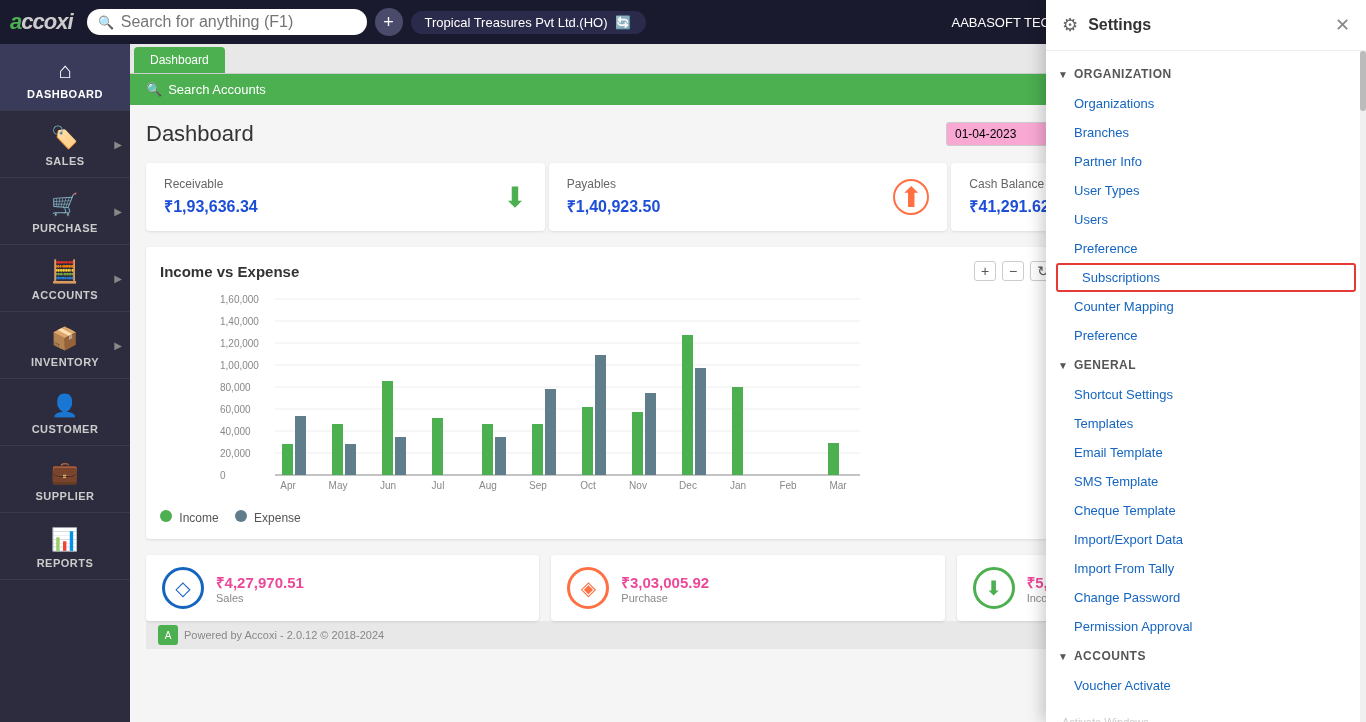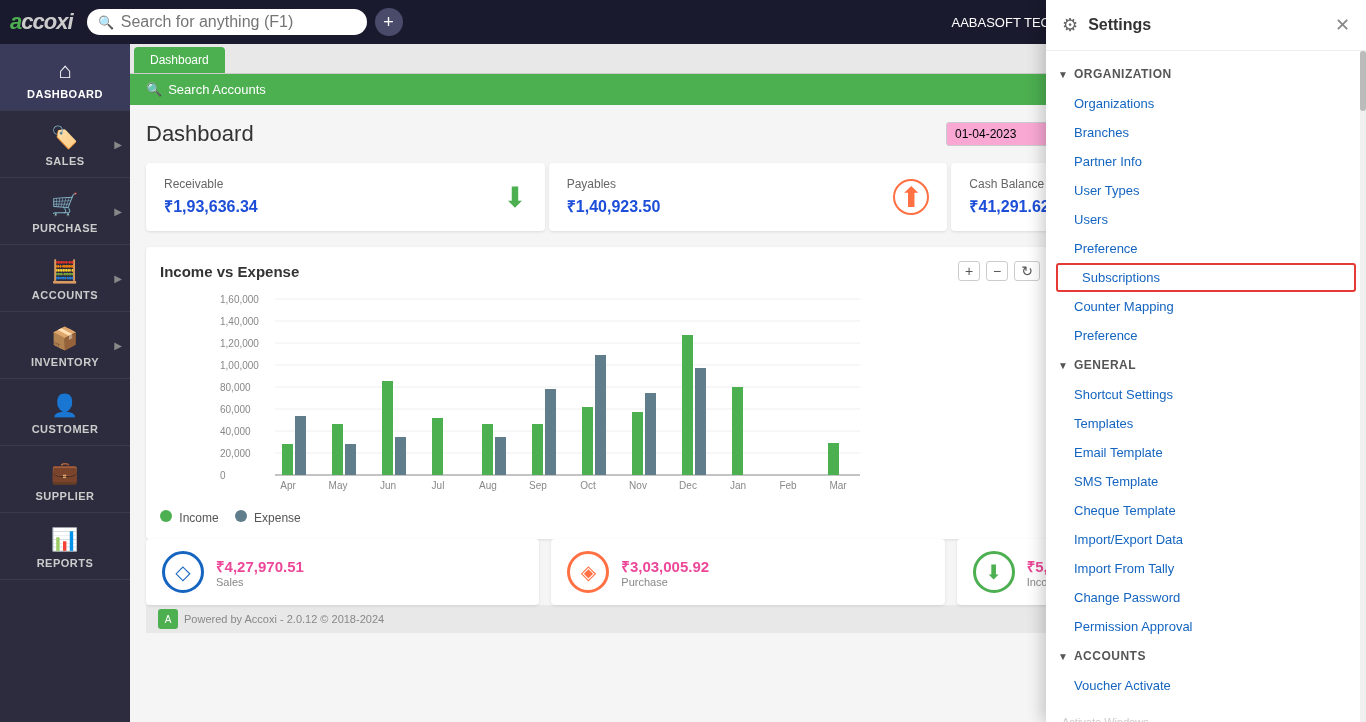--- a/index.html
+++ b/index.html
@@ -63,21 +63,21 @@
     .cards-row { display: flex; gap: 4px; margin-bottom: 16px; }
     .card { background: white; border-radius: 4px; padding: 14px 18px; flex: 1; display: flex; align-items: center; justify-content: space-between; box-shadow: 0 1px 3px rgba(0,0,0,0.1); }
     .card-label { font-size: 12px; color: #666; margin-bottom: 4px; }
     .card-amount { font-size: 16px; font-weight: 600; color: #1d4ed8; }
     .card-icon { font-size: 28px; }
     .card-icon.green { color: #4CAF50; }
     .card-icon.orange { color: #FF7043; }
     .card-icon.teal { color: #009688; }
 
     
-    .chart-row { display: flex; gap: 16px; }
+    .chart-row { display: flex; gap: 0; margin-bottom: 16px; }
     .chart-box { background: white; border-radius: 4px; padding: 14px; flex: 1; box-shadow: 0 1px 3px rgba(0,0,0,0.1); }
     .chart-title-row { display: flex; align-items: center; justify-content: space-between; margin-bottom: 8px; }
     .chart-title { font-size: 15px; font-weight: 600; color: #333; }
     .chart-controls { display: flex; gap: 6px; }
     .chart-ctrl-btn { background: none; border: 1px solid #ccc; border-radius: 3px; padding: 1px 6px; cursor: pointer; font-size: 14px; color: #555; }
     .chart-legend { display: flex; gap: 16px; margin-top: 8px; font-size: 12px; color: #555; align-items: center; }
     .legend-dot { width: 12px; height: 12px; border-radius: 50%; display: inline-block; margin-right: 4px; }
 
     
     .top5-box { background: white; border-radius: 4px; padding: 14px; width: 280px; box-shadow: 0 1px 3px rgba(0,0,0,0.1); }
@@ -123,20 +123,24 @@
 
 <div class="top-nav">
   <span class="logo">
     <span>a</span><span style="color:#ccc">ccoxi</span>
   </span>
   <div class="search-bar">
     <span>🔍</span>
     <input type="text" placeholder="Search for anything (F1)" style="">
   </div>
   <button class="add-btn">+</button>
+  <div class="company-bar">
+    <span>Tropical Treasures Pvt Ltd.(HO)</span>
+    <span>🔄</span>
+  </div>
   <div class="nav-right">
     <span style="color:white;font-size:13px;">AABASOFT TECHNOLOGIES</span>
     <span style="color:#aaa;font-size:12px;">▶</span>
     <div class="nav-avatar">A</div>
     <div class="nav-icon-btn" style="position:relative;">
       🔔
       <span class="badge">99</span>
     </div>
     <div class="nav-icon-btn">💬</div>
     <div class="nav-icon-btn">⚙</div>

